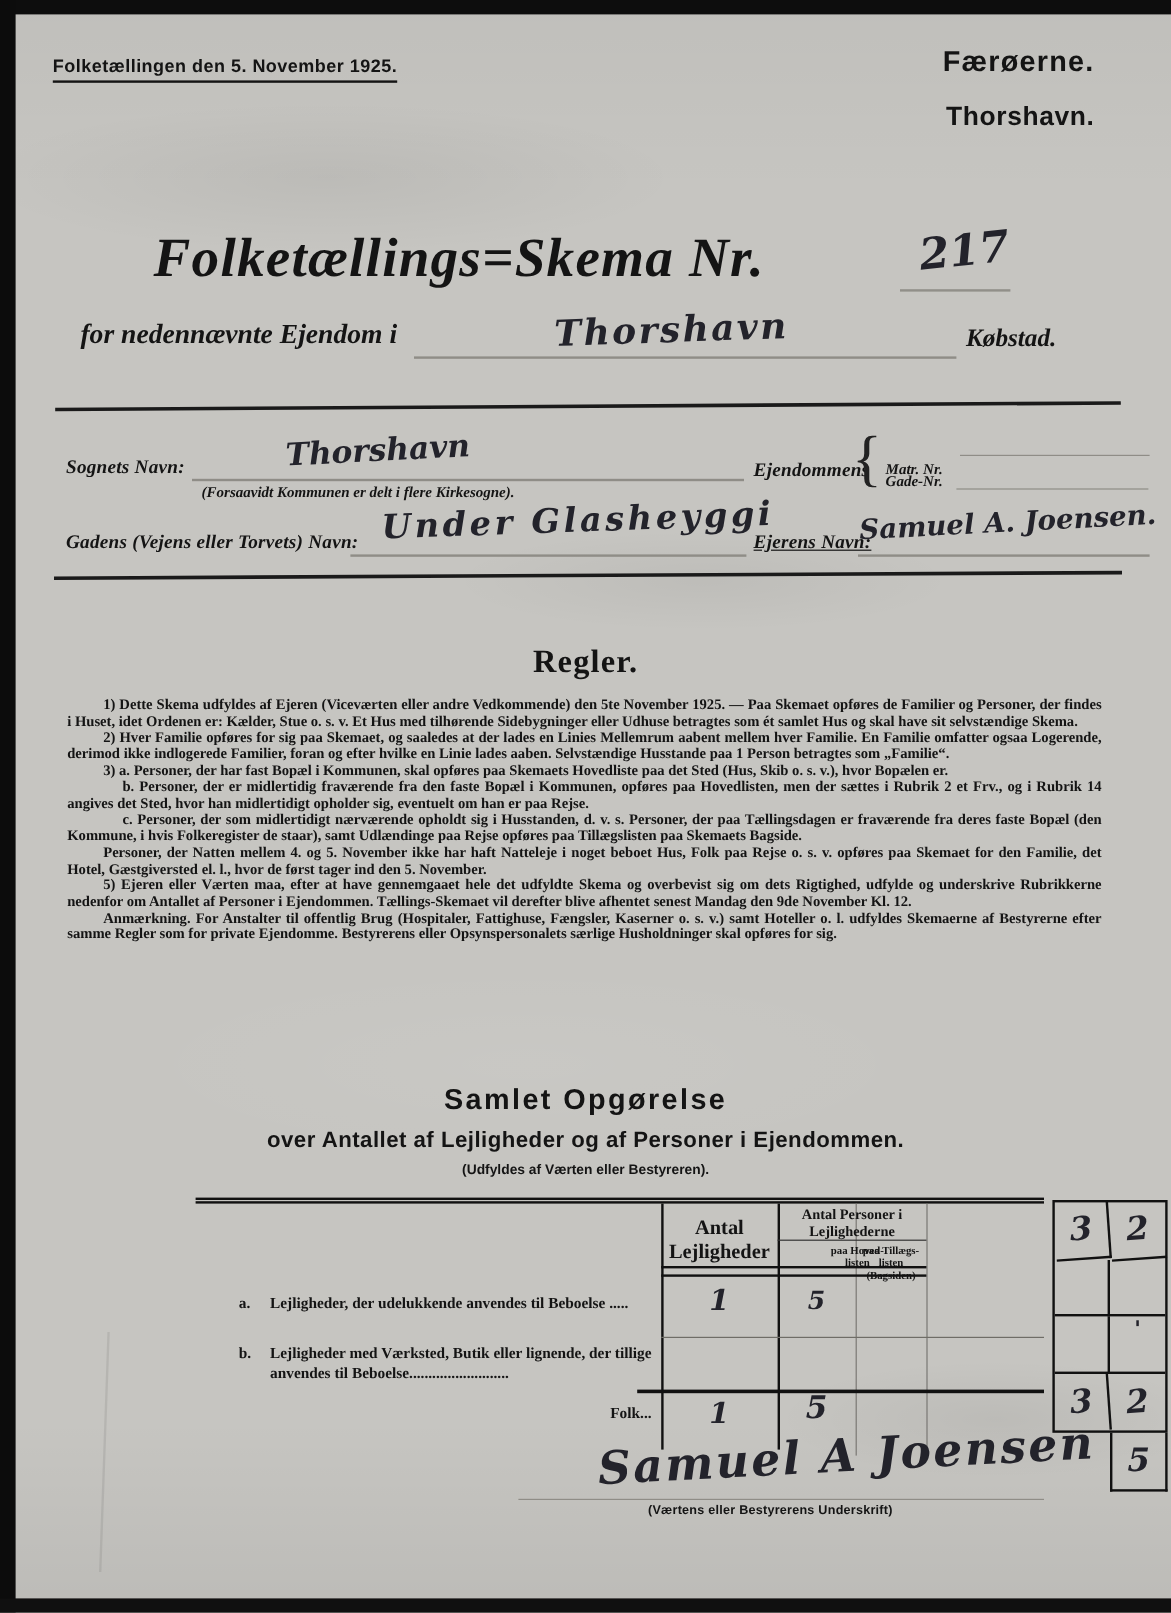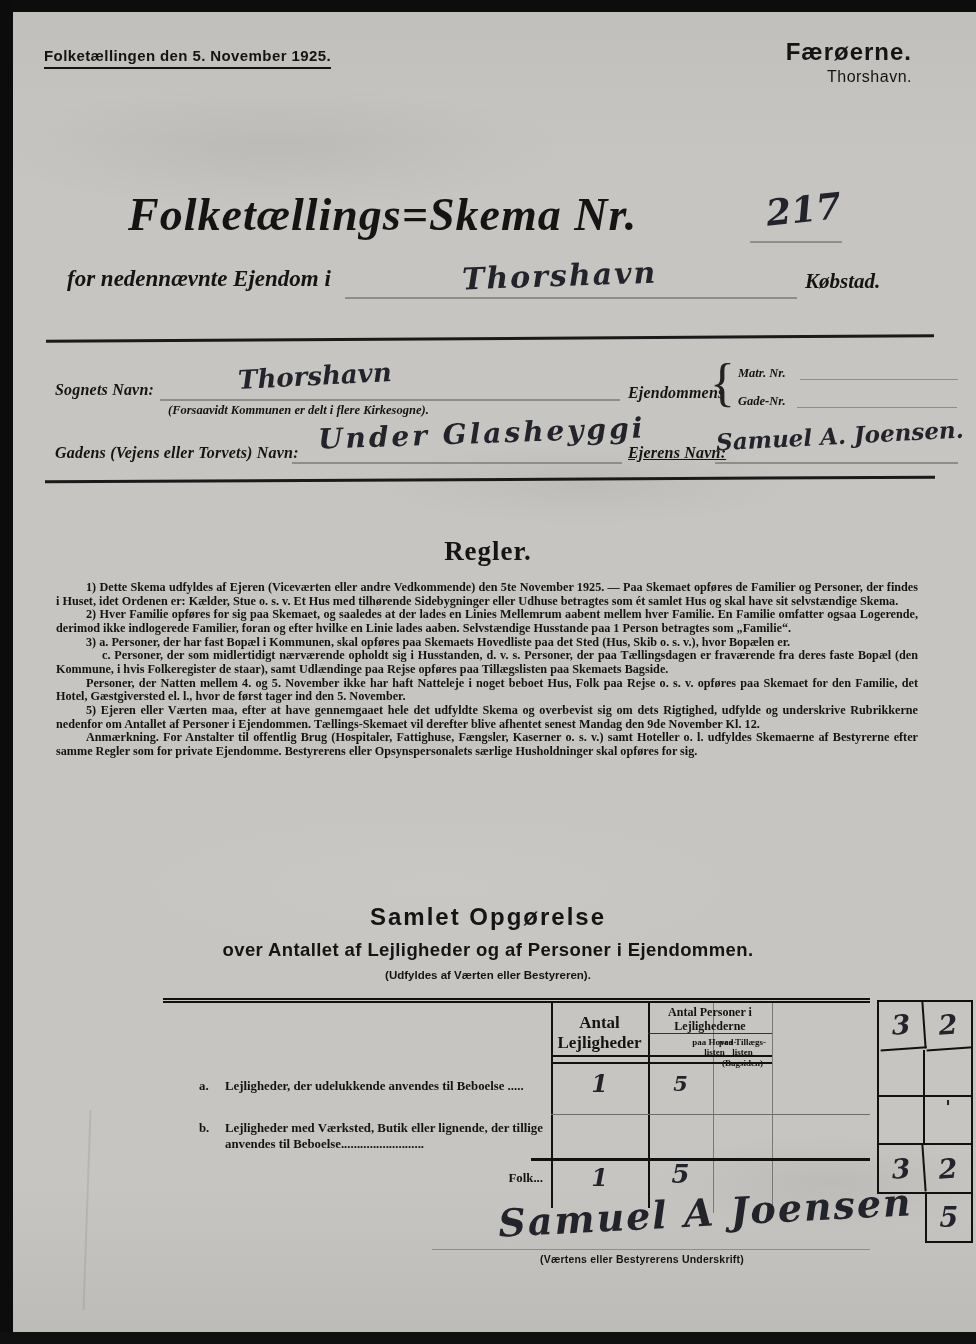--- a/index.html
+++ b/index.html
@@ -30,21 +30,21 @@
   .abs{position:absolute;}
 
   
   .hdr-note{
     position:absolute; left:44px; top:47px;
     font-family:"Liberation Sans",sans-serif; font-weight:bold; font-size:15px;
     letter-spacing:0.4px; border-bottom:2.5px solid #141414; padding-bottom:3px;
   }
   .hdr-right{position:absolute; right:64px; top:38px; text-align:right;}
   .hdr-region{font-family:"Liberation Sans",sans-serif; font-weight:bold; font-size:24px; letter-spacing:1px;}
-  .hdr-city{font-family:"Liberation Sans",sans-serif; font-weight:normal; font-size:16px; margin-top:2px; letter-spacing:0.5px;}
+  .hdr-city{font-family:"Liberation Sans",sans-serif; font-weight:bold; font-size:22px; margin-top:18px; letter-spacing:0.5px;}
 
   
   .form-title{
     position:absolute; left:128px; top:188px;
     font-weight:bold; font-style:italic; font-size:46px; letter-spacing:1px;
   }
   .form-number{position:absolute; left:766px; top:188px; font-size:36px; transform:rotate(-6deg);}
   .num-line{position:absolute; left:750px; top:241px; width:92px; height:2px; background:#918f89;}
 
   .sub-prefix{position:absolute; left:67px; top:266px; font-size:23px;font-family:Liberation Serif, serif;}
@@ -140,40 +140,41 @@
 
   <div class="hrule hrule1"></div>
 
   <div class="f-label" style="left:55px; top:381px;">Sognets Navn:</div>
   <div class="hw abs" style="left:238px; top:361px; font-size:26px; transform:rotate(-3deg);">Thorshavn</div>
   <div class="fillline" style="left:160px; top:399px; width:460px;"></div>
   <div class="f-note" style="left:168px; top:403px;">(Forsaavidt Kommunen er delt i flere Kirkesogne).</div>
 
   <div class="f-label" style="left:628px; top:384px;">Ejendommens</div>
   <div class="brace">{</div>
-  <div class="f-note" style="left:738px; top:366px;">Matr. Nr.</div>
+  <div class="f-note" style="left:738px; top:384px;">Matr. Nr.</div>
   <div class="fillline" style="left:800px; top:379px; width:158px; height:1px;"></div>
   <div class="f-note" style="left:738px; top:394px;">Gade-Nr.</div>
   <div class="fillline" style="left:797px; top:407px; width:160px; height:1px;"></div>
 
   <div class="f-label" style="left:55px; top:444px;">Gadens (Vejens eller Torvets) Navn:</div>
   <div class="hw abs" style="left:318px; top:417px; font-size:28px; transform:rotate(-2deg); letter-spacing:3px;">Under Glasheyggi</div>
   <div class="fillline" style="left:292px; top:462px; width:330px;"></div>
 
   <div class="f-label" style="left:628px; top:444px;text-decoration:underline;">Ejerens Navn:</div>
   <div class="hw abs" style="left:716px; top:422px; font-size:23px; transform:rotate(-3deg);">Samuel A. Joensen.</div>
   <div class="fillline" style="left:715px; top:462px; width:243px;"></div>
 
   <div class="hrule hrule2"></div>
 
   <div class="regler-h">Regler.</div>
   <div class="rules">
     <p class="ind1">1) Dette Skema udfyldes af Ejeren (Viceværten eller andre Vedkommende) den 5te November 1925. — Paa Skemaet opføres de Familier og Personer, der findes i Huset, idet Ordenen er: Kælder, Stue o. s. v.  Et Hus med tilhørende Sidebygninger eller Udhuse betragtes som ét samlet Hus og skal have sit selvstændige Skema.</p>
     <p class="ind1">2) Hver Familie opføres for sig paa Skemaet, og saaledes at der lades en Linies Mellemrum aabent mellem hver Familie.  En Familie omfatter ogsaa Logerende, derimod ikke indlogerede Familier, foran og efter hvilke en Linie lades aaben.  Selvstændige Husstande paa 1 Person betragtes som „Familie“.</p>
     <p class="ind1">3) a. Personer, der har fast Bopæl i Kommunen, skal opføres paa Skemaets Hovedliste paa det Sted (Hus, Skib o. s. v.), hvor Bopælen er.</p>
+    <p class="ind2">b. Personer, der er midlertidig fraværende fra den faste Bopæl i Kommunen, opføres paa Hovedlisten, men der sættes i Rubrik 2 et Frv., og i Rubrik 14 angives det Sted, hvor han midlertidigt opholder sig, eventuelt om han er paa Rejse.</p>
     <p class="ind2">c. Personer, der som midlertidigt nærværende opholdt sig i Husstanden, d. v. s. Personer, der paa Tællingsdagen er fraværende fra deres faste Bopæl (den Kommune, i hvis Folkeregister de staar), samt Udlændinge paa Rejse opføres paa Tillægslisten paa Skemaets Bagside.</p>
     <p class="ind1">Personer, der Natten mellem 4. og 5. November ikke har haft Natteleje i noget beboet Hus, Folk paa Rejse o. s. v. opføres paa Skemaet for den Familie, det Hotel, Gæstgiversted el. l., hvor de først tager ind den 5. November.</p>
     <p class="ind1">5) Ejeren eller Værten maa, efter at have gennemgaaet hele det udfyldte Skema og overbevist sig om dets Rigtighed, udfylde og underskrive Rubrikkerne nedenfor om Antallet af Personer i Ejendommen.  Tællings-Skemaet vil derefter blive afhentet senest Mandag den 9de November Kl. 12.</p>
     <p class="ind1">Anmærkning.  For Anstalter til offentlig Brug (Hospitaler, Fattighuse, Fængsler, Kaserner o. s. v.) samt Hoteller o. l. udfyldes Skemaerne af Bestyrerne efter samme Regler som for private Ejendomme.  Bestyrerens eller Opsynspersonalets særlige Husholdninger skal opføres for sig.</p>
   </div>
 
   <div class="samlet">
     <div class="samlet-title">Samlet Opgørelse</div>
     <div class="samlet-sub">over Antallet af Lejligheder og af Personer i Ejendommen.</div>
     <div class="samlet-note">(Udfyldes af Værten eller Bestyreren).</div>

